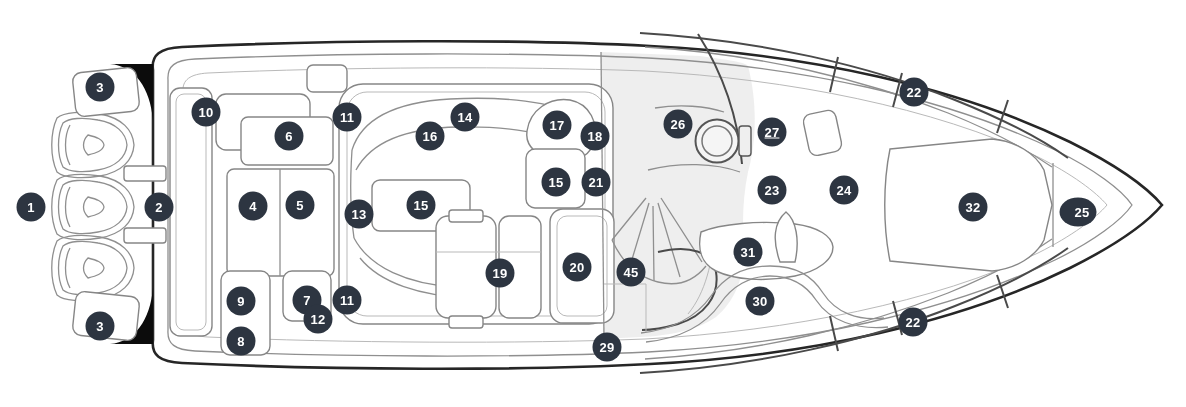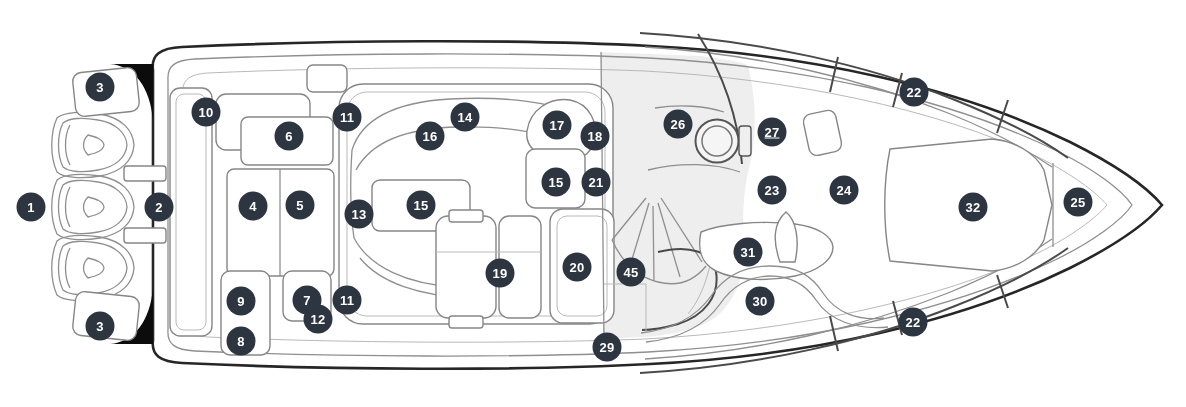--- a/index.html
+++ b/index.html
@@ -175,21 +175,21 @@
       <div class="marker" style="left: 430px; top: 136px;">16</div>
       <div class="marker" style="left: 557px; top: 125px;">17</div>
       <div class="marker" style="left: 595px; top: 136px;">18</div>
       <div class="marker" style="left: 500px; top: 273px;">19</div>
       <div class="marker" style="left: 577px; top: 267px;">20</div>
       <div class="marker" style="left: 596px; top: 182px;">21</div>
       <div class="marker" style="left: 914px; top: 92px;">22</div>
       <div class="marker" style="left: 913px; top: 322px;">22</div>
       <div class="marker" style="left: 772px; top: 190px;">23</div>
       <div class="marker" style="left: 844px; top: 190px;">24</div>
-      <div class="marker" style="left: 1078px; top: 202px;">25</div>
+      <div class="marker" style="left: 1078px; top: 212px; padding-left: 8px;">25</div>
       <div class="marker" style="left: 678px; top: 124px;">26</div>
       <div class="marker" style="left: 772px; top: 132px; text-decoration: underline;">27</div>
       <div class="marker" style="left: 631px; top: 272px;">45</div>
       <div class="marker" style="left: 607px; top: 347px;">29</div>
       <div class="marker" style="left: 760px; top: 301px;">30</div>
       <div class="marker" style="left: 748px; top: 252px;">31</div>
       <div class="marker" style="left: 973px; top: 207px;">32</div>
     </div>
 </div>
 

